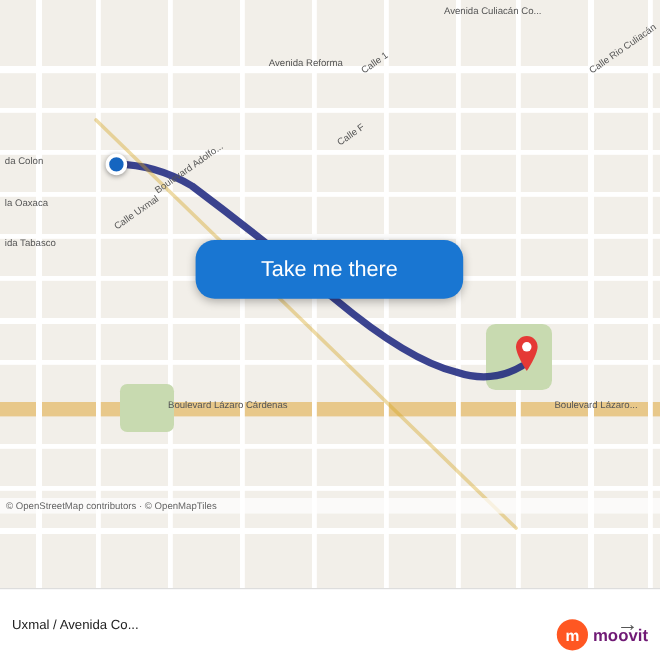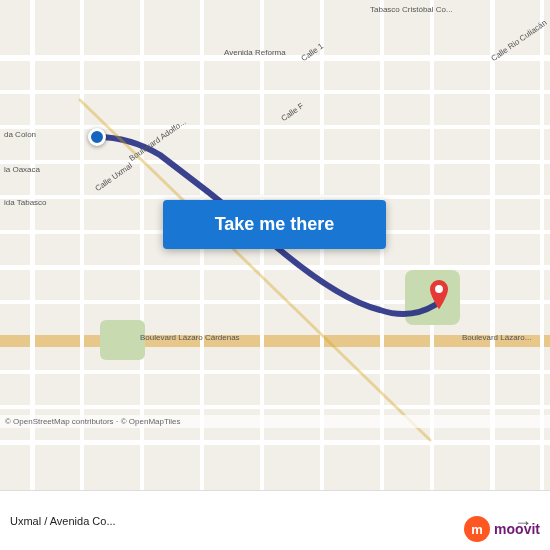--- a/index.html
+++ b/index.html
@@ -79,25 +79,25 @@
     }
 
     
     .take-me-there-btn {
       position: absolute;
       top: 200px;
       left: 163px;
       width: 223px;
       height: 49px;
       background: #1976d2;
-      border-radius: 4px;
+      border-radius: 16px;
       border: none;
       color: white;
       font-size: 18px;
-      font-weight: 700;
+      font-weight: 400;
       cursor: pointer;
       display: flex;
       align-items: center;
       justify-content: center;
       box-shadow: 0 2px 8px rgba(0,0,0,0.3);
       z-index: 10;
     }
 
     
     .origin-marker {
@@ -252,21 +252,21 @@
     <path d="M 80 100 L 430 440" stroke="#d4a520" stroke-width="3" fill="none" stroke-linecap="round" opacity="0.4"></path>
   </svg>
 
   <div class="road-label" style="top:48px; left:224px;">Avenida Reforma</div>
   <div class="road-label label-diagonal" style="top:55px; left:302px;">Calle 1</div>
   <div class="road-label label-diagonal" style="top:115px; left:282px;">Calle F</div>
   <div class="road-label" style="top:130px; left:4px;">da Colon</div>
   <div class="road-label" style="top:165px; left:4px;">la Oaxaca</div>
   <div class="road-label" style="top:198px; left:4px;">ida Tabasco</div>
   <div class="road-label label-diagonal" style="top:185px; left:96px;">Calle Uxmal</div>
-  <div class="road-label" style="top:5px; left:370px;">Tabasco Cristóbal Co...</div>
+  <div class="road-label" style="top:5px; left:370px;">Avenida Culiacán Co...</div>
   <div class="road-label label-diagonal" style="top:55px; left:492px;">Calle Rio Culiacán</div>
   <div class="road-label" style="top:333px; left:140px;">Boulevard Lázaro Cárdenas</div>
   <div class="road-label" style="top:333px; left:462px;text-align:center;">Boulevard Lázaro...</div>
 
   <div class="road-label label-diagonal" style="top:155px; left:130px;">Boulevard Adolfo...</div>
 
   <div class="origin-marker"></div>
 
   <div class="dest-marker">
     <svg viewBox="0 0 24 32" xmlns="http://www.w3.org/2000/svg">

